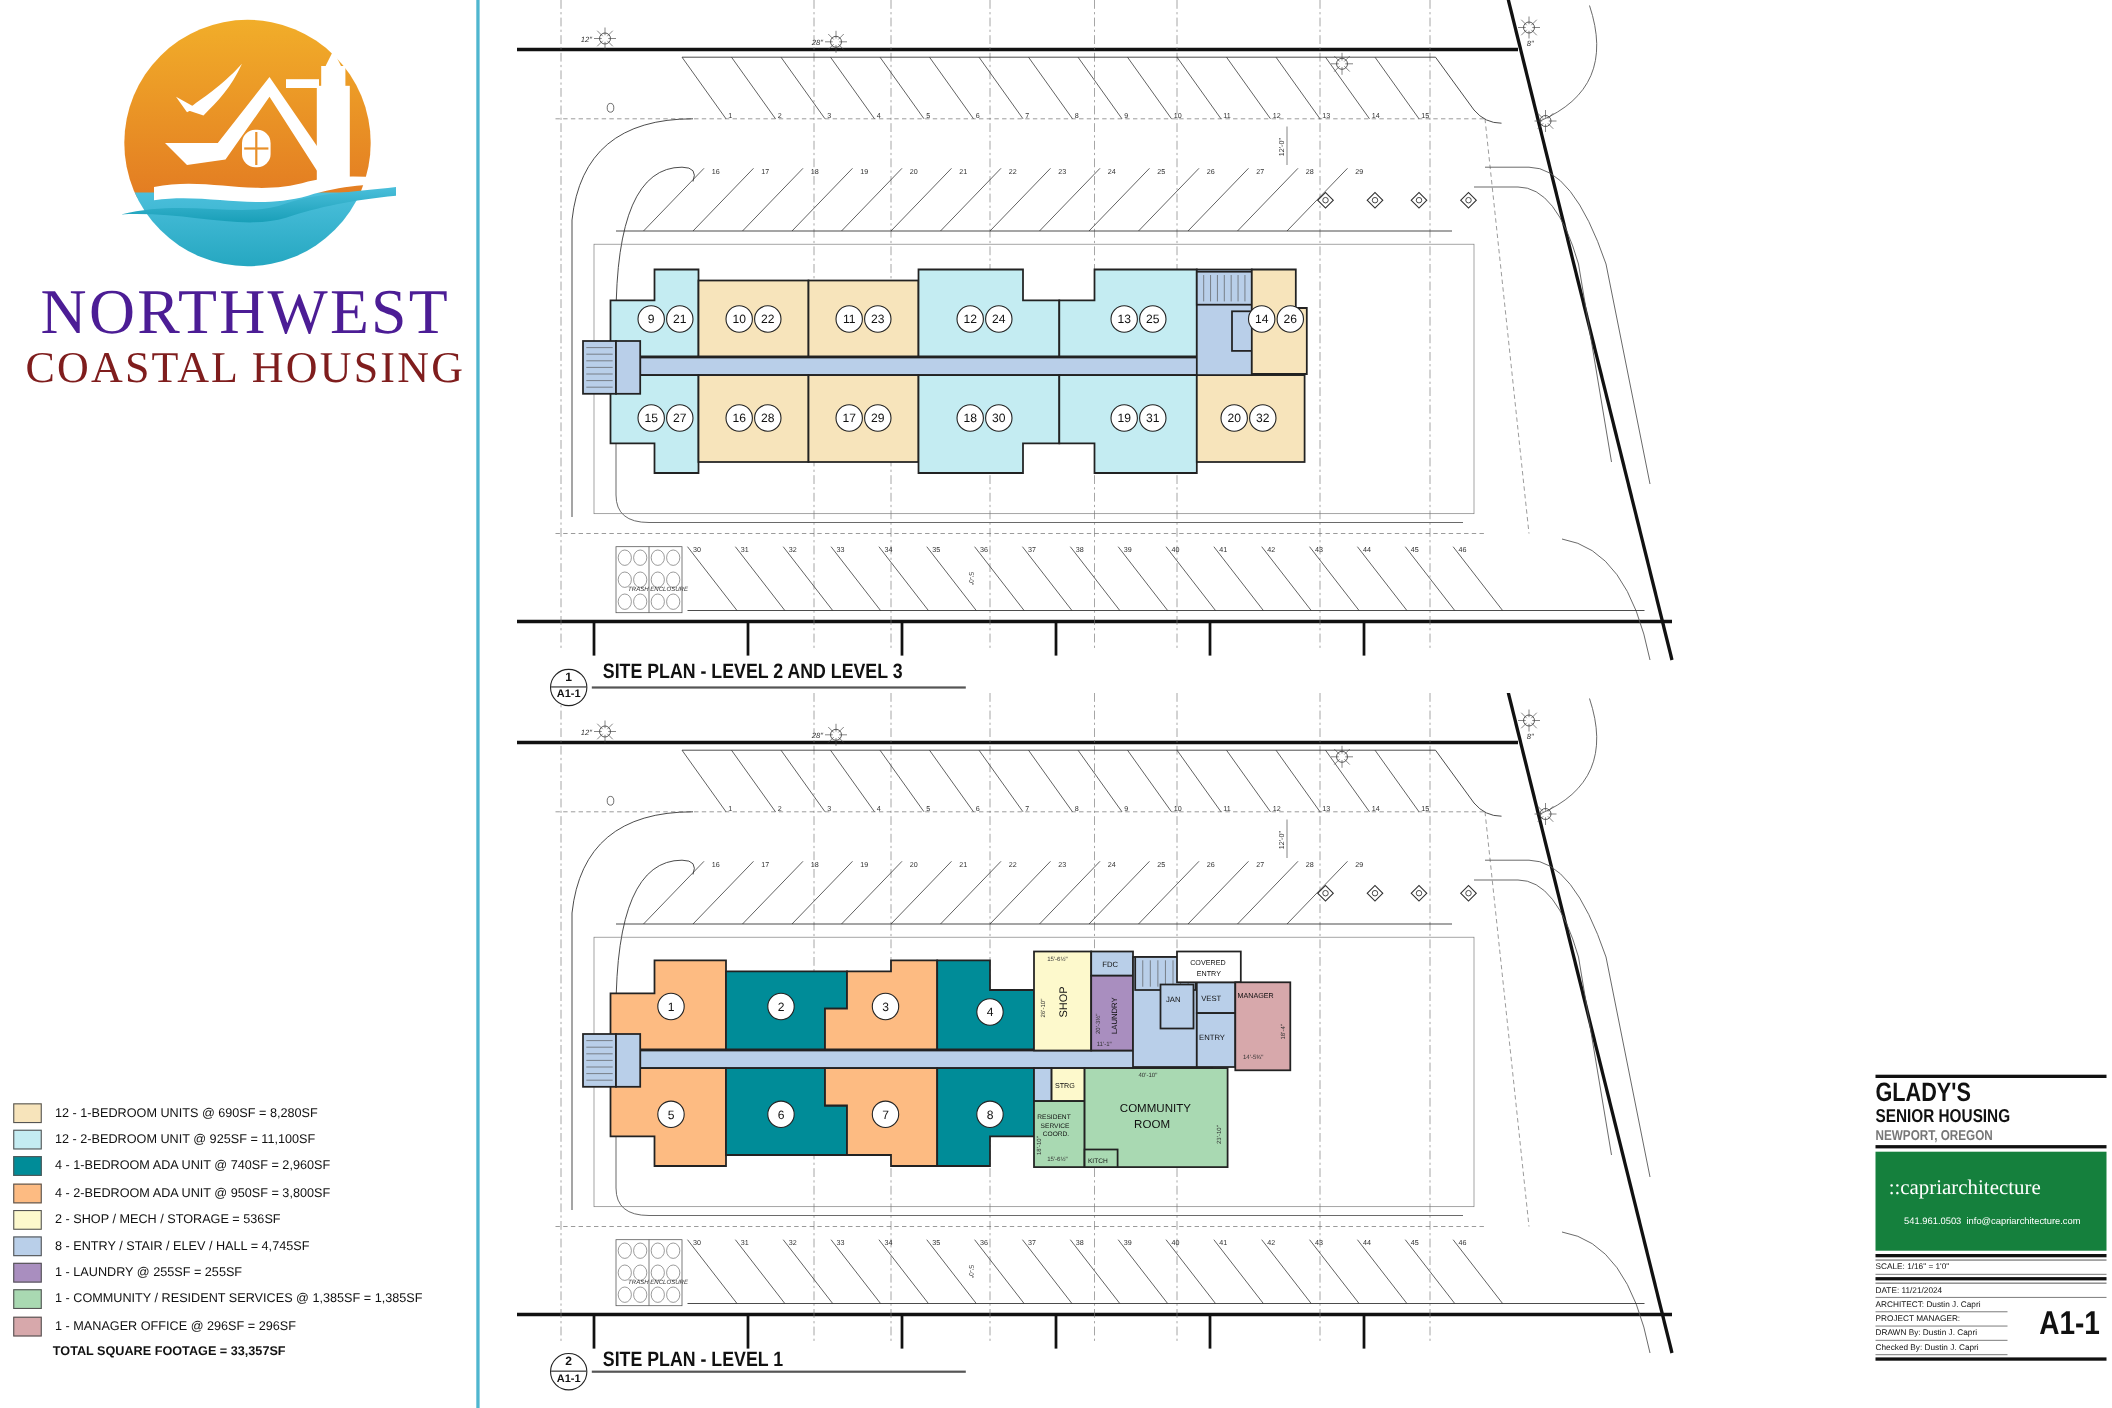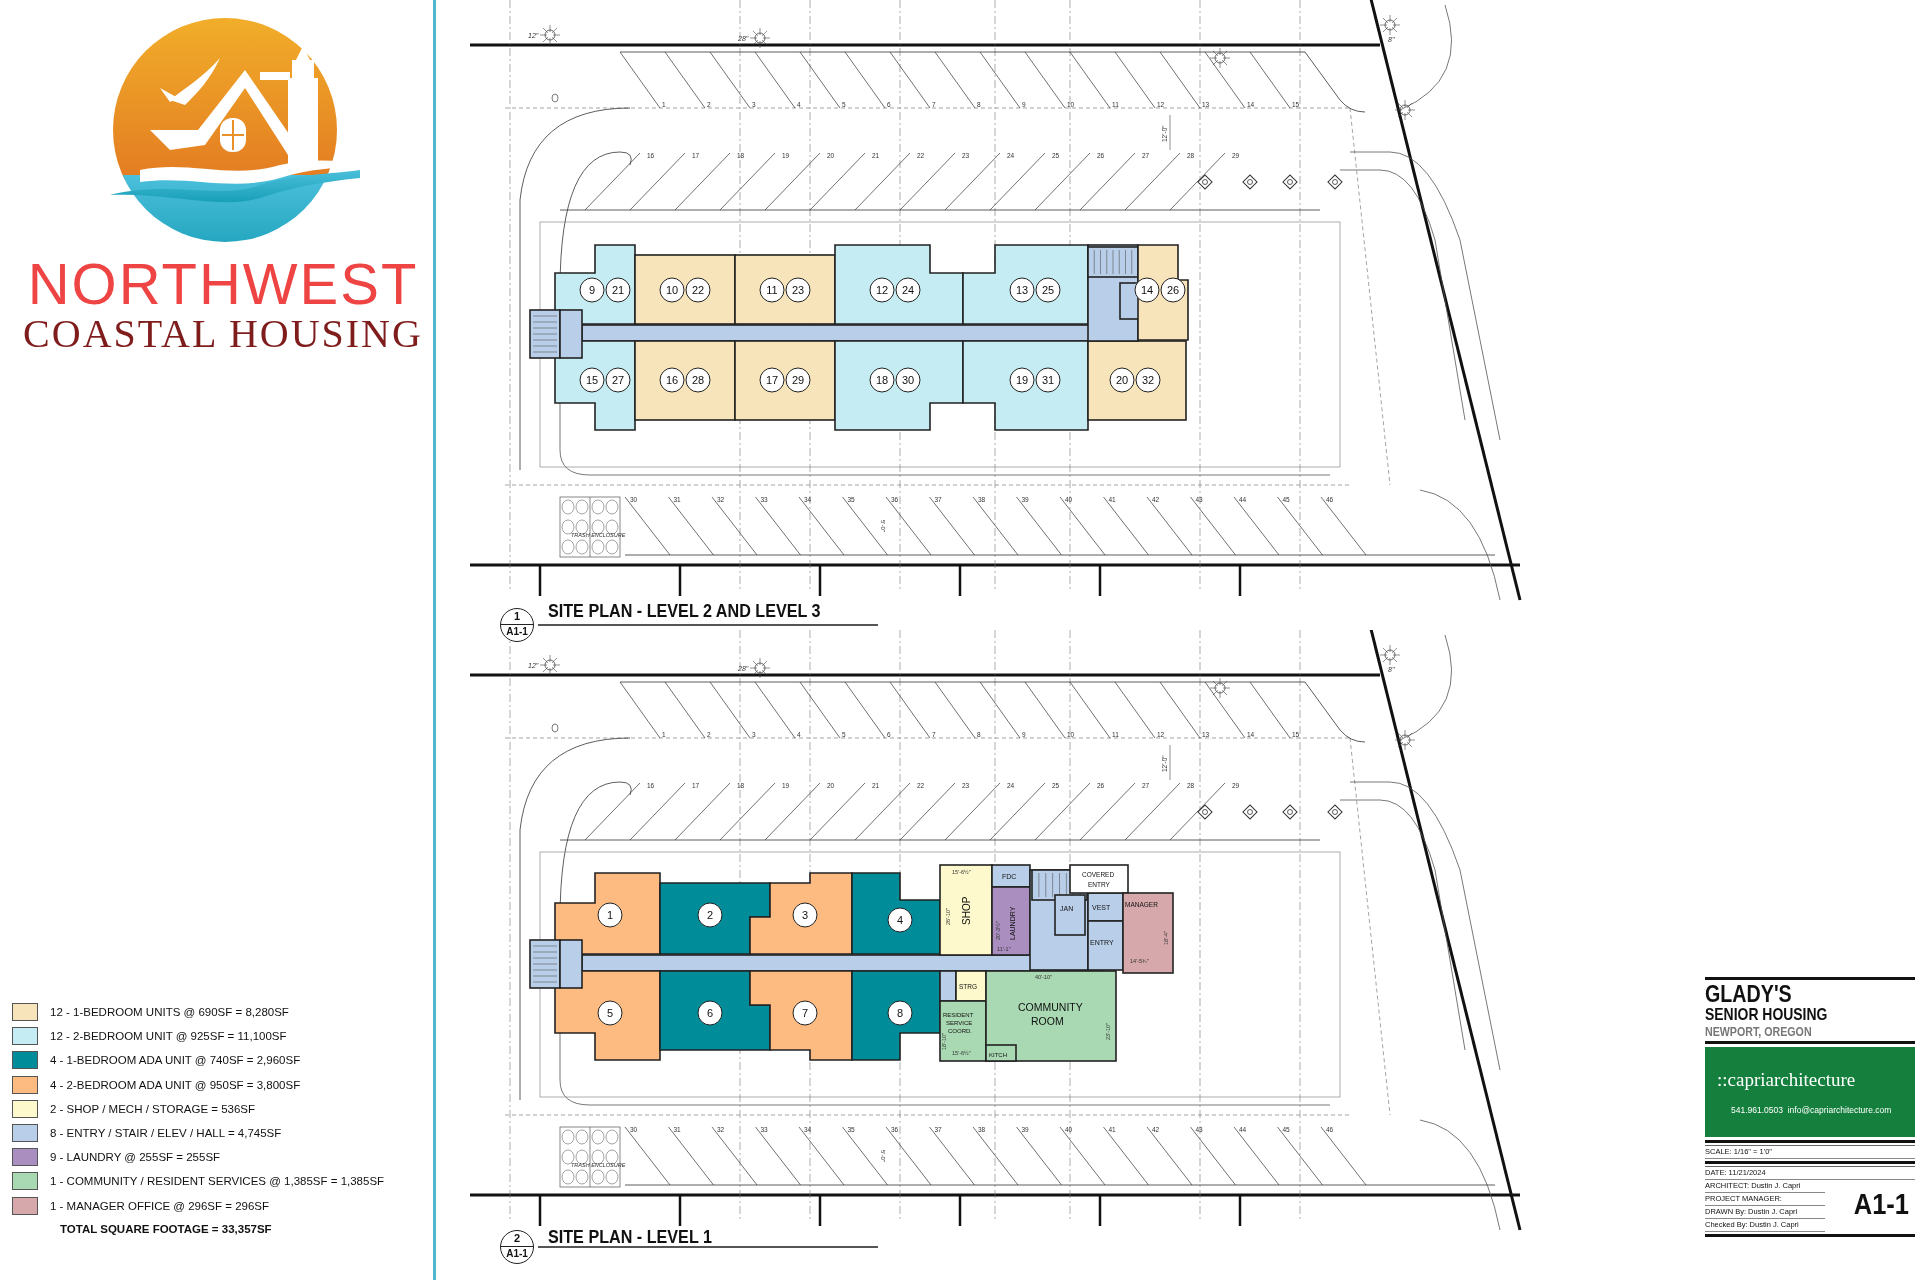--- a/index.html
+++ b/index.html
@@ -1,26 +1,26 @@
 <!DOCTYPE html>
 <html><head>
 <meta charset="utf-8">
 <style>
   html,body{margin:0;padding:0;background:#fff;}
   body{width:1920px;height:1280px;position:relative;overflow:hidden;font-family:"Liberation Sans",sans-serif;color:#111;}
   .left-panel{position:absolute;left:0;top:0;width:433px;height:1280px;}
   .divider{position:absolute;left:433px;top:0;width:3px;height:1280px;background:#4fb6cf;}
   .logo{position:absolute;left:20px;top:10px;width:410px;height:340px;}
-  .logo-title1{position:absolute;left:18px;top:250px;width:410px;text-align:center;font-family:Liberation Sans, sans-serif;font-size:58px;letter-spacing:2px;color:#ef4444;}
+  .logo-title1{position:absolute;left:18px;top:250px;width:410px;text-align:center;font-family:Liberation Serif, serif;font-size:58px;letter-spacing:2px;color:#4c1d95;}
   .logo-title2{position:absolute;left:18px;top:310px;width:410px;text-align:center;font-family:"Liberation Serif",serif;font-size:40px;letter-spacing:2px;color:#7f1d1d;}
   .legend{position:absolute;left:12px;top:1000px;width:400px;}
   .legend-row{display:flex;align-items:center;height:24.2px;}
   .swatch{width:26px;height:18px;border:1px solid #555;margin-right:12px;box-sizing:border-box;}
   .legend-label{font-size:11.5px;color:#111;white-space:nowrap;}
-  .legend-total{font-size:11.5px;font-weight:bold;margin-left:48px;height:22px;line-height:22px;}
+  .legend-total{font-size:11.5px;font-weight:bold;margin-left:36px;height:22px;line-height:22px;}
   .plan{position:absolute;left:470px;width:1130px;}
   .plan svg{display:block;}
   .plan-title{position:absolute;font-family:"Liberation Sans",sans-serif;font-weight:bold;font-size:19px;transform:scaleX(0.85);transform-origin:left center;white-space:nowrap;}
   .plan-title-rule{position:absolute;height:2px;background:#555;}
   .bubble{position:absolute;width:34px;height:34px;border:1.5px solid #222;border-radius:50%;box-sizing:border-box;background:#fff;}
   .bubble .n{position:absolute;top:1px;width:100%;text-align:center;font-size:11px;font-weight:bold;}
   .bubble .line{position:absolute;left:0;right:0;top:15px;border-top:1.2px solid #222;}
   .bubble .s{position:absolute;top:17px;width:100%;text-align:center;font-size:10px;font-weight:bold;}
   .titleblock{position:absolute;left:1705px;top:975px;width:210px;}
   .tb-rule{height:3px;background:#111;margin:2px 0;}
@@ -93,21 +93,21 @@
     <div class="legend-row">
         <div class="swatch" style="background:#fdf9cc"></div>
         <span class="legend-label">2 - SHOP / MECH / STORAGE = 536SF</span>
       </div>
     <div class="legend-row">
         <div class="swatch" style="background:#b9cfe9"></div>
         <span class="legend-label">8 - ENTRY / STAIR / ELEV / HALL = 4,745SF</span>
       </div>
     <div class="legend-row">
         <div class="swatch" style="background:#a98ebf"></div>
-        <span class="legend-label">9 - LAUNDRY @ 255SF = 255SF</span>
+        <span class="legend-label">1 - LAUNDRY @ 255SF = 255SF</span>
       </div>
     <div class="legend-row">
         <div class="swatch" style="background:#a9d9b2"></div>
         <span class="legend-label">1 - COMMUNITY  / RESIDENT SERVICES @ 1,385SF = 1,385SF</span>
       </div>
     <div class="legend-row">
         <div class="swatch" style="background:#d7a8ab"></div>
         <span class="legend-label">1 - MANAGER OFFICE @ 296SF = 296SF</span>
       </div>
     <div class="legend-total">TOTAL SQUARE FOOTAGE = 33,357SF</div>

